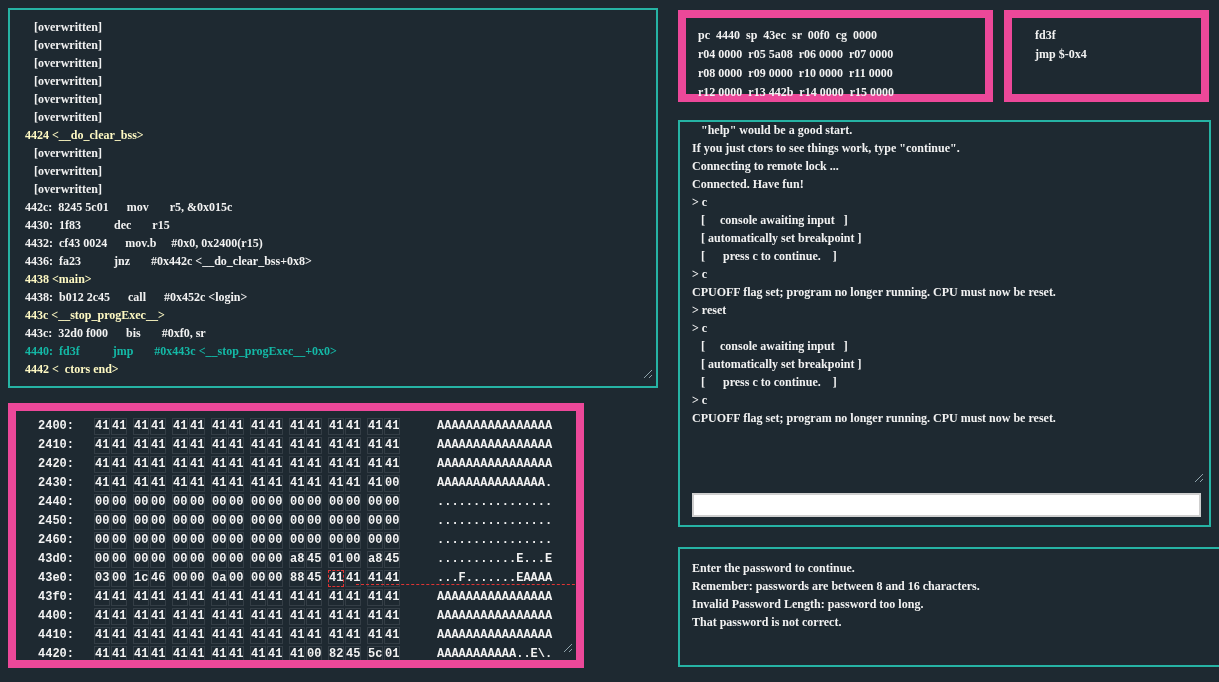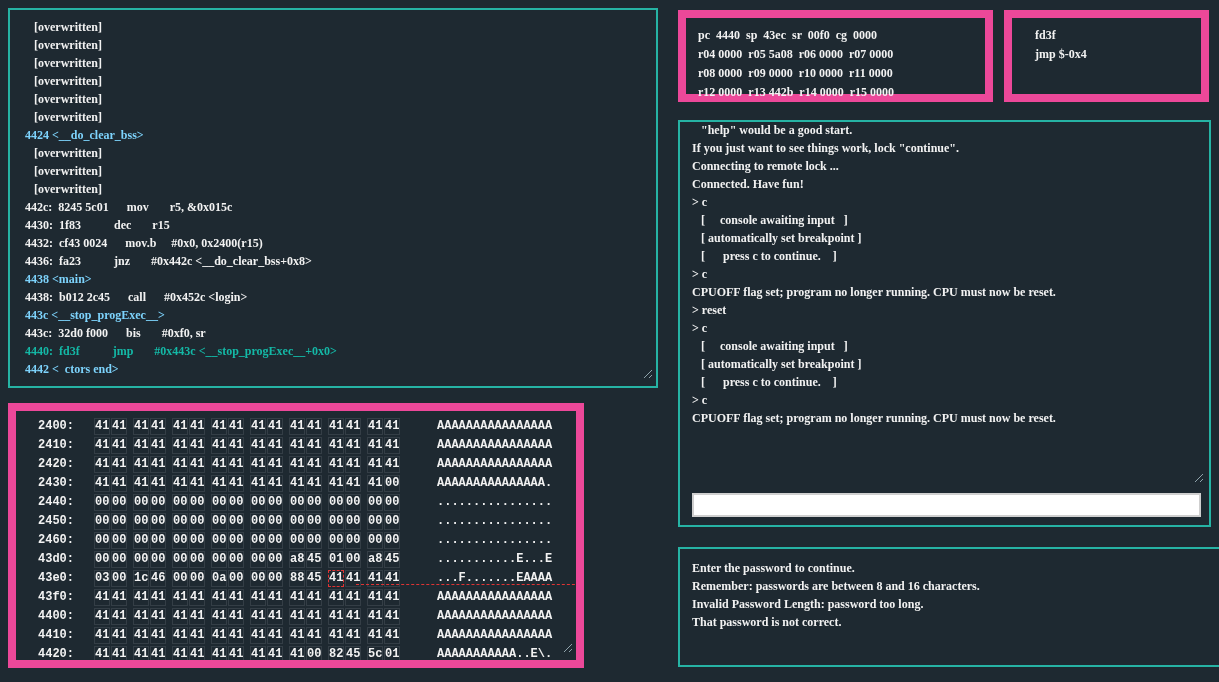--- a/index.html
+++ b/index.html
@@ -6,21 +6,21 @@
   *{box-sizing:border-box;}
   body{font-family:"Liberation Mono","DejaVu Sans Mono",monospace;font-weight:bold;font-size:12px;color:#f2f2f2;position:relative;}
   .panel{position:absolute;background:#1e2931;}
   .teal{border:2px solid #26b3a4;}
   .orange{border:8px solid #ec4899;}
   pre,.ln{margin:0;font-family:Liberation Serif, serif;font-weight:bold;font-size:12px;white-space:pre;}
   
   #disasm{left:8px;top:8px;width:650px;height:380px;}
   #disasm .code{padding:8px 0 0 15px;overflow:hidden;height:100%;}
   #disasm .ln{line-height:18px;height:18px;}
-  .ln.label{color:#7dd3fc;}
+  .ln.label{color:#fef9c3;}
   .ln.current{color:#14b8a6;}
   
   #memory{left:8px;top:403px;width:576px;height:265px;overflow:hidden;}
   #memory .code{padding:6px 0 0 8px;overflow:hidden;height:100%;}
   .mrow{position:relative;height:19px;line-height:19px;white-space:pre;padding-left:14px;}
   .maddr{display:inline-block;width:56px;}
   .mword{display:inline-block;margin-right:6px;}
   .byte{display:inline-block;width:16px;border:1px solid rgba(255,255,255,0.10);text-align:center;line-height:15px;}
   .byte.b1{margin-left:1px;}
   .byte.spb{border:1px dashed #e03434;}
@@ -112,21 +112,21 @@
   <div class="code">
     <div class="ln">fd3f</div>
     <div class="ln">jmp $-0x4</div>
   </div>
 </div>
 
 <div class="panel teal" id="console">
   <div class="console-out">
     <div class="inner" id="console-code">
         <div class="ln">   "help" would be a good start.</div>
-        <div class="ln">If you just want to see things work, lock "continue".</div>
+        <div class="ln">If you just ctors to see things work, type "continue".</div>
         <div class="ln"></div>
         <div class="ln">Connecting to remote lock ...</div>
         <div class="ln">Connected. Have fun!</div>
         <div class="ln"></div>
         <div class="ln"></div>
         <div class="ln">&gt; c</div>
         <div class="ln">   [     console awaiting input   ]</div>
         <div class="ln">   [ automatically set breakpoint ]</div>
         <div class="ln">   [      press c to continue.    ]</div>
         <div class="ln">&gt; c</div>

